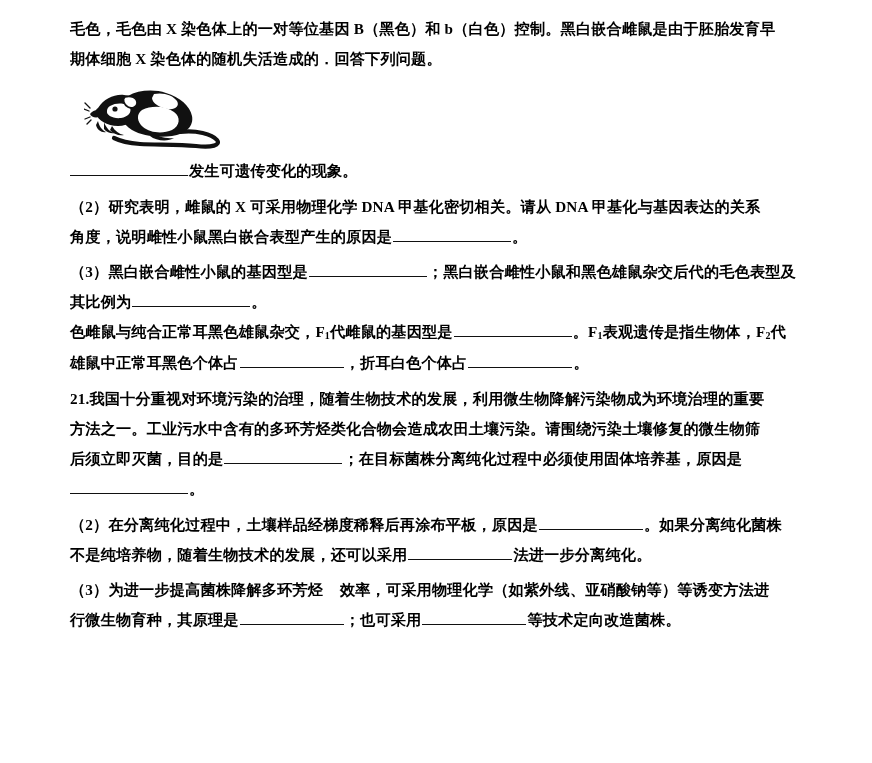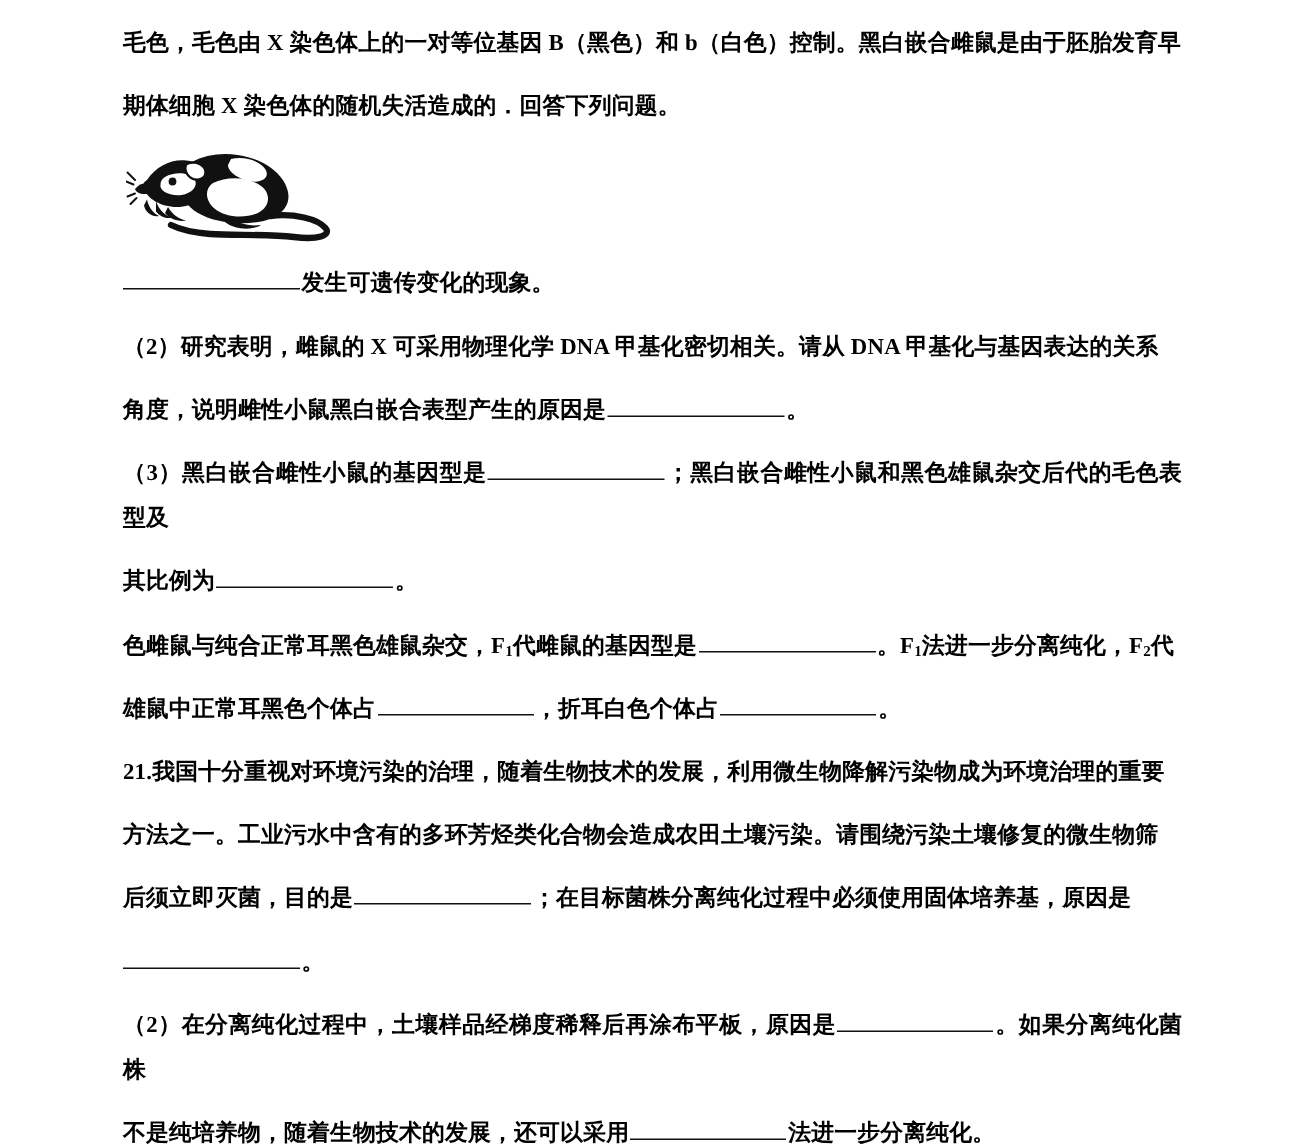--- a/index.html
+++ b/index.html
@@ -21,21 +21,21 @@
     height: 763px;
     box-sizing: border-box;
     padding: 12px 72px 0 70px;
   }
   .para {
     font-size: 15.2px;
     line-height: 30.2px;
     text-align: justify;
     text-justify: inter-ideograph;
     letter-spacing: 0.15px;
-    margin: 12px;
+    margin: 0;
     font-weight: 600;
   }
   .p-stem      { margin-top: 2px; }
   .p-sub       { margin-top: 1px; }
   .p-q21       { margin-top: 6px; }
   .gap-before  { margin-top: 5px; }
 
   
   .blank {
     display: inline-block;
@@ -135,21 +135,21 @@
   </p>
 
   <p class="para gap-before">
     <span>（3）</span><span>黑白嵌合雌性小鼠的基因型是</span><span class="blank b-lg"></span><span>；黑白嵌合雌性小鼠和黑色雄鼠杂交后代的毛色表型及</span>
   </p>
   <p class="para">
     <span>其比例为</span><span class="blank b-lg"></span><span>。</span>
   </p>
 
   <p class="para">
-    <span>色雌鼠与纯合正常耳黑色雄鼠杂交，F</span><sub class="lat">1</sub><span>代雌鼠的基因型是</span><span class="blank b-lg"></span><span>。F</span><sub class="lat">1</sub><span>法进一步分离纯化，F</span><sub class="lat">2</sub><span>代</span>
+    <span>色雌鼠与纯合正常耳黑色雄鼠杂交，F</span><sub class="lat">1</sub><span>代雌鼠的基因型是</span><span class="blank b-lg"></span><span>。F</span><sub class="lat">1</sub><span>表观遗传是指生物体，F</span><sub class="lat">2</sub><span>代</span>
   </p>
   <p class="para">
     <span>雄鼠中正常耳黑色个体占</span><span class="blank b-md"></span><span>，折耳白色个体占</span><span class="blank b-md"></span><span>。</span>
   </p>
 
   <p class="para p-q21">
     <span>21.</span><span>我国十分重视对环境污染的治理，随着生物技术的发展，利用微生物降解污染物成为环境治理的重要</span>
   </p>
   <p class="para">
     <span>方法之一。工业污水中含有的多环芳烃类化合物会造成农田土壤污染。请围绕污染土壤修复的微生物筛</span>
@@ -162,17 +162,20 @@
     <span class="lead-blank"></span><span>。</span>
   </p>
 
   <p class="para gap-before">
     <span>（2）</span><span>在分离纯化过程中，土壤样品经梯度稀释后再涂布平板，原因是</span><span class="blank b-md"></span><span>。如果分离纯化菌株</span>
   </p>
   <p class="para">
     <span>不是纯培养物，随着生物技术的发展，还可以采用</span><span class="blank b-md"></span><span>法进一步分离纯化。</span>
   </p>
 
+  <p class="para gap-before">
+    <span>（3）</span><span>为进一步提高菌株降解多环芳烃</span><span class="wide-space"></span><span>效率，可采用物理化学（如紫外线、亚硝酸钠等）等诱变方法进</span>
+  </p>
   <p class="para">
     <span>行微生物育种，其原理是</span><span class="blank b-md"></span><span>；也可采用</span><span class="blank b-md"></span><span>等技术定向改造菌株。</span>
   </p>
 
 </div>
 
 </body></html>

